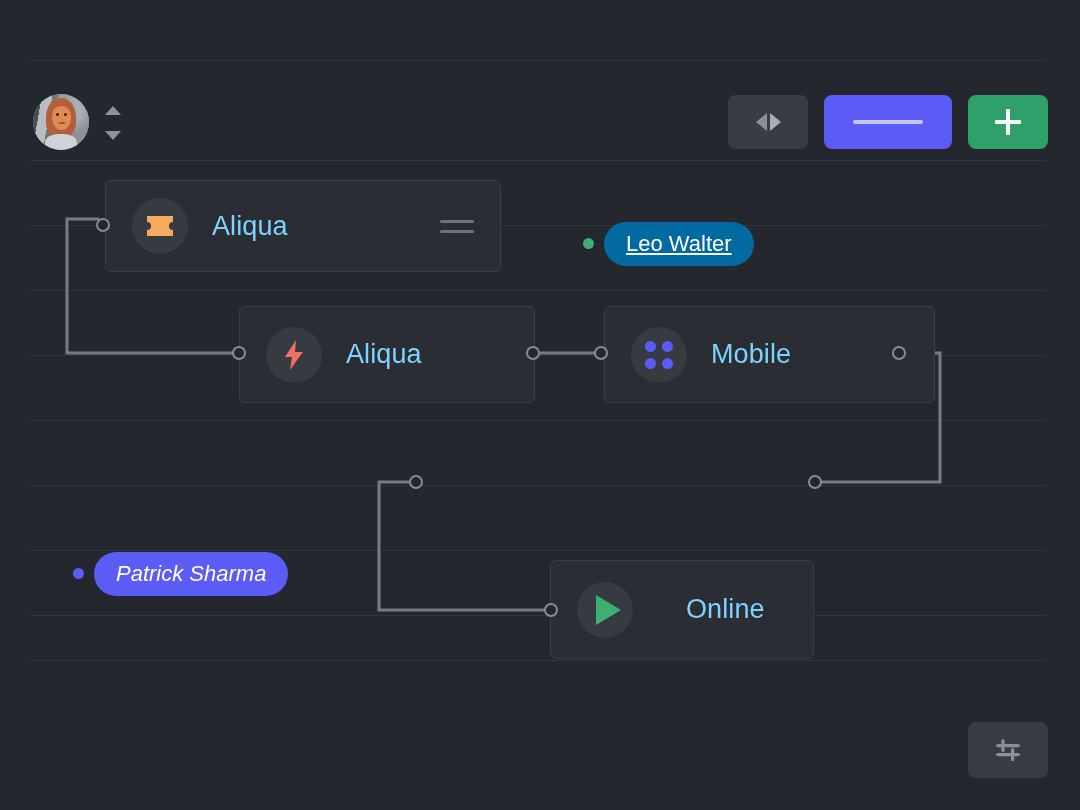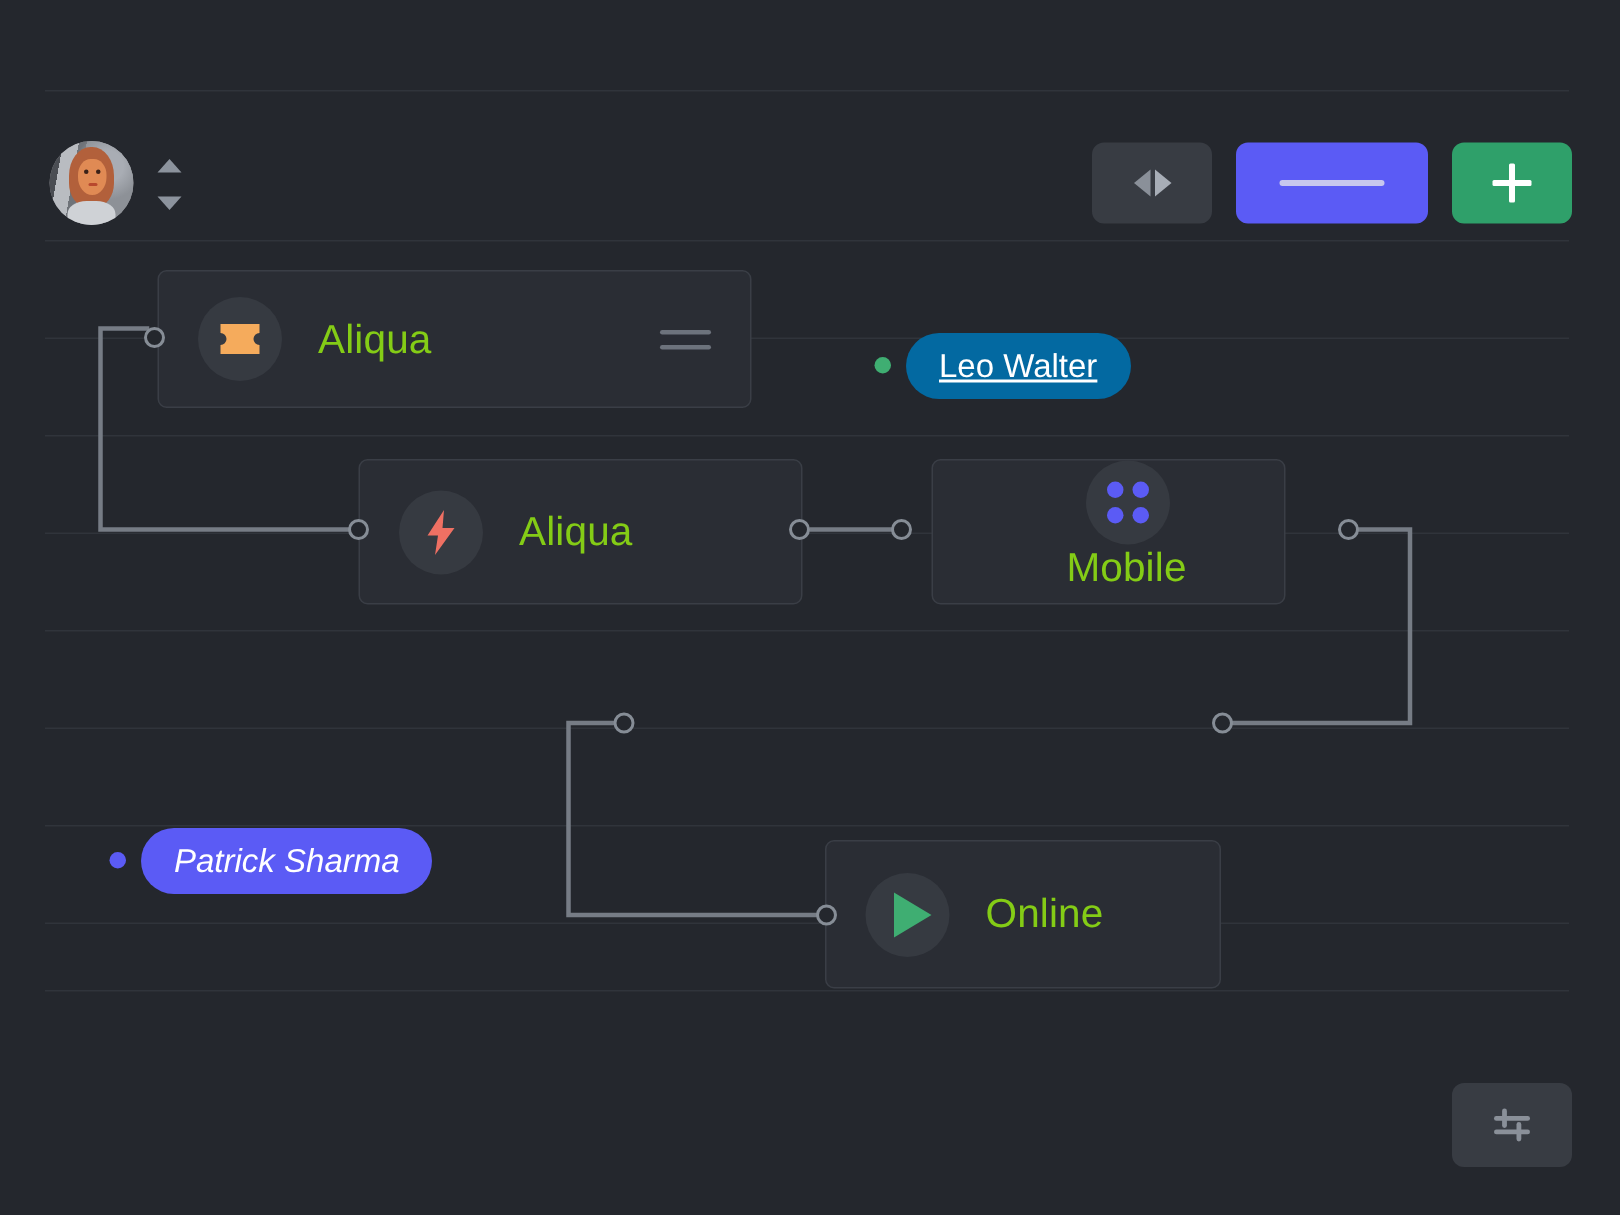--- a/index.html
+++ b/index.html
@@ -179,21 +179,21 @@
   .node-icon {
     width: 56px; height: 56px;
     border-radius: 50%;
     background: #363a41;
     margin-left: 26px;
     display: flex; align-items: center; justify-content: center;
     flex: 0 0 auto;
   }
   .node-label {
     margin-left: 24px;
-    color: #84cc16;
+    color: #7dd3fc;
     font-size: 27px;
     letter-spacing: 0.1px;
     white-space: nowrap;
   }
   .node-action {
     margin-left: auto;
     margin-right: 26px;
     display: flex; align-items: center; justify-content: center;
     cursor: pointer;
   }
@@ -334,38 +334,38 @@
     <div class="node-icon">
       <svg class="bolt-icon" width="22" height="30" viewBox="0 0 22 30">
         <path d="M13 0 L2 17 H9 L7 30 L20 12 H12 Z" fill="#ef7063"></path>
       </svg>
     </div>
     <div class="node-label">Aliqua</div>
   </div>
   <div class="port" style="left:232px; top:346px;"></div>
   <div class="port" style="left:526px; top:346px;"></div>
 
-  <div class="node" style="left:621px; top:306px; width:236px; height:97px;flex-direction:column;">
+  <div class="node" style="left:604px; top:306px; width:331px; height:97px;">
     <div class="node-icon">
       <div class="grid-dots">
           <i></i>
           <i></i>
           <i></i>
           <i></i>
         </div>
     </div>
     <div class="node-label">Mobile</div>
   </div>
   <div class="port" style="left:594px; top:346px;"></div>
   <div class="port" style="left:892px; top:346px;"></div>
 
   <div class="port" style="left:409px; top:475px;"></div>
   <div class="port" style="left:808px; top:475px;"></div>
 
-  <div class="node" style="left:550px; top:560px; width:264px; height:99px;">
+  <div class="node" style="left:550px; top:560px; width:264px; height:99px;gap:29px;">
     <div class="node-icon">
       <div class="play-icon"></div>
     </div>
     <div class="node-label">Online</div>
   </div>
   <div class="port" style="left:544px; top:603px;"></div>
 
   <div class="pill-dot dot-green" style="left:583px; top:238px;"></div>
   <div class="pill pill-green" style="left:604px; top:222px;">
     <span>Leo Walter</span>

